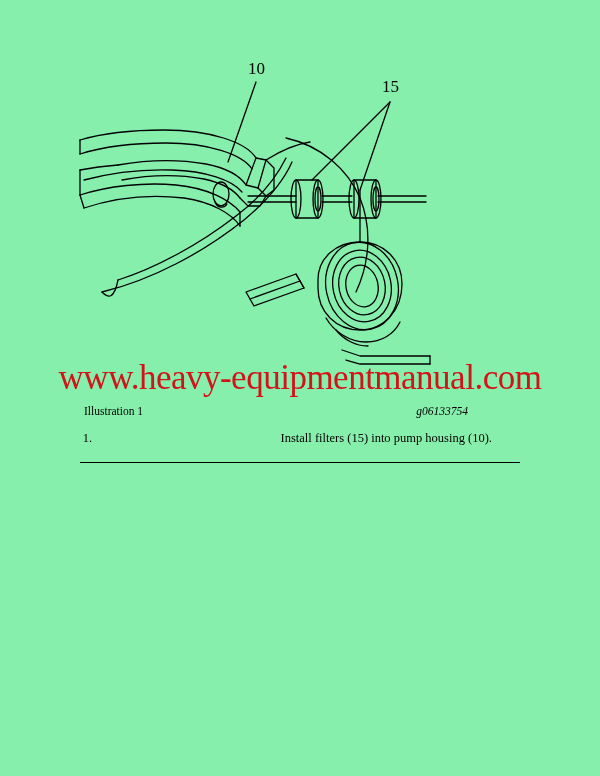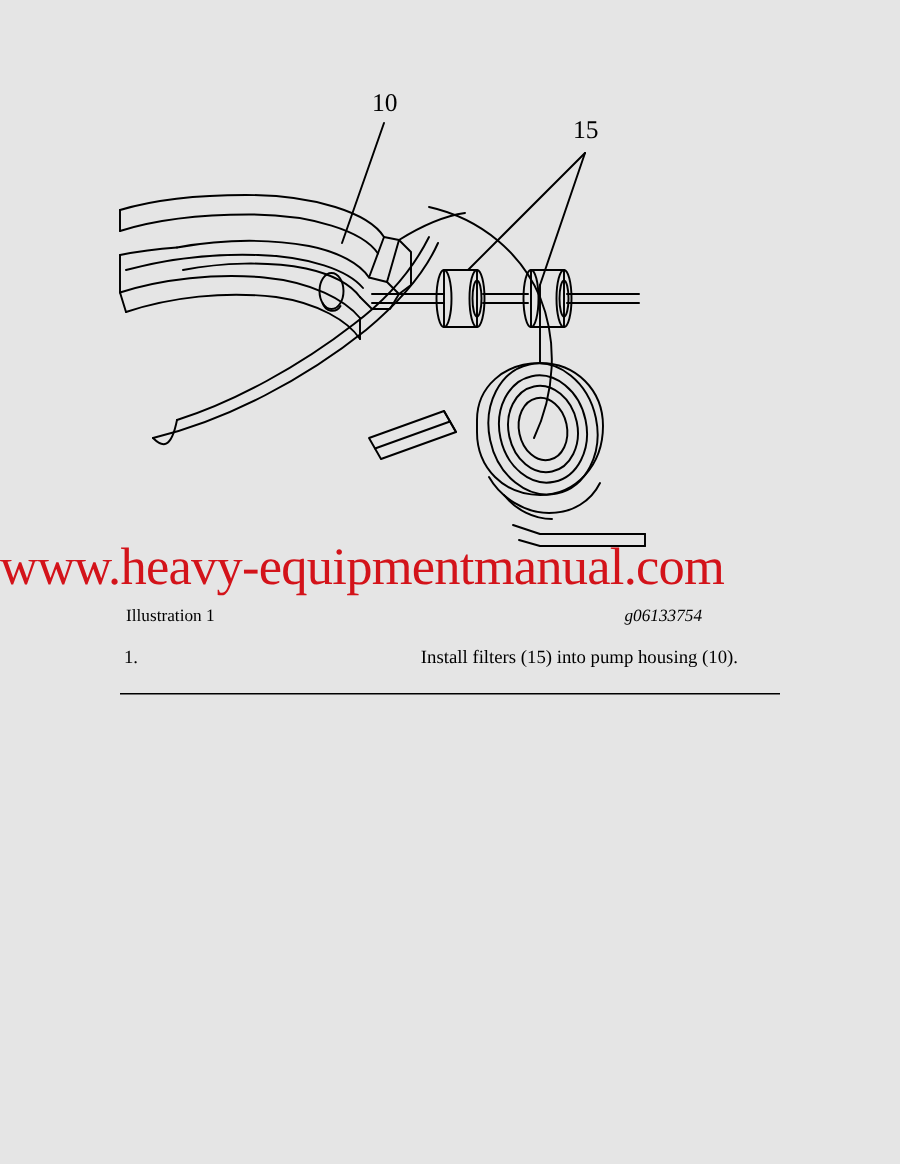--- a/index.html
+++ b/index.html
@@ -15,21 +15,21 @@
     position: relative;
     overflow: hidden;
   }
 
   .page {
     position: absolute;
     left: 0;
     top: 0;
     width: 600px;
     height: 776px;
-    background: #e5e5e5;
+    background: #86efac;
   }
 
   
   .figure-wrap {
     position: absolute;
     left: 60px;
     top: 30px;
     width: 480px;
     height: 380px;
   }
@@ -38,20 +38,21 @@
     width: 480px;
     height: 380px;
   }
 
   
   .watermark {
     position: absolute;
     left: 0;
     top: 358px;
     width: 600px;
+    text-align: center;
     font-family: "Liberation Serif", serif;
     font-size: 35px;
     letter-spacing: -0.5px;
     color: #d3131a;
     white-space: nowrap;
     font-weight: 400;
   }
 
   
   .caption-row {

